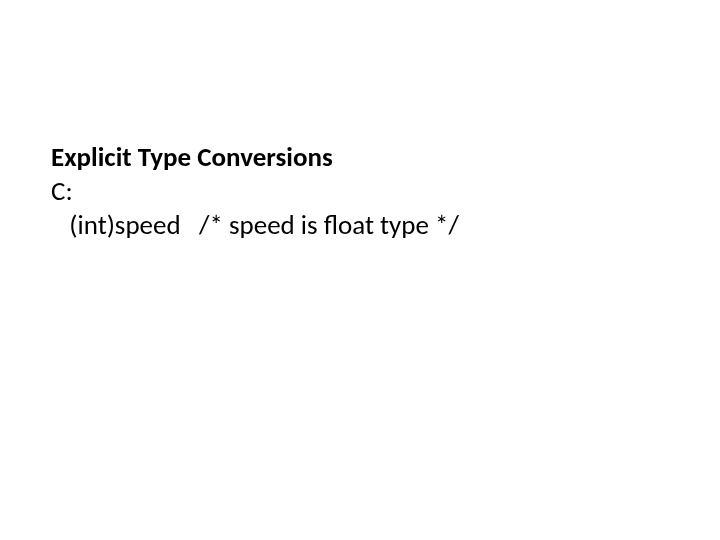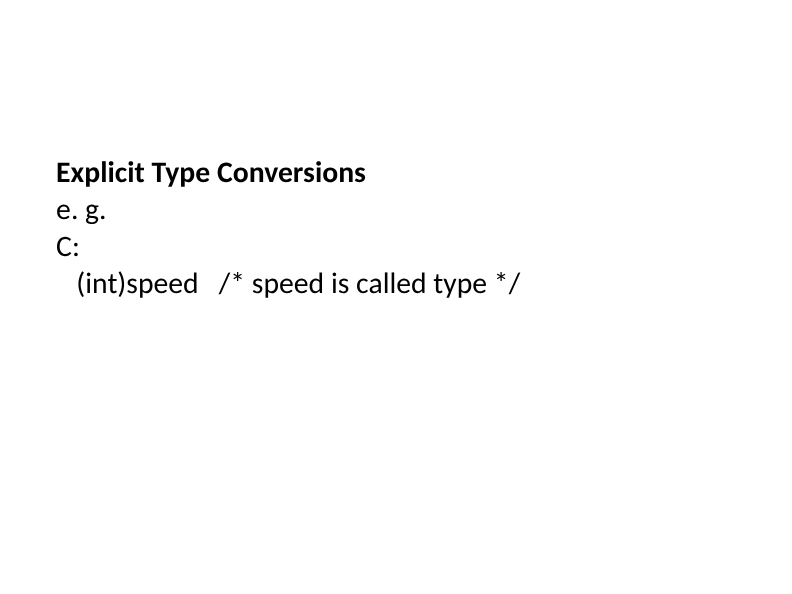--- a/index.html
+++ b/index.html
@@ -25,16 +25,15 @@
     }
     .bold {
       font-weight: 700;
     }
   </style>
 </head>
 <body>
 
 <div class="content">
   <div class="line bold">Explicit Type Conversions</div>
-  <div class="line">e. g. </div>
   <div class="line">C:</div>
-  <div class="line">   (int)speed   /* speed is called type */</div>
+  <div class="line">   (int)speed   /* speed is float type */</div>
 </div>
 
 </body></html>

